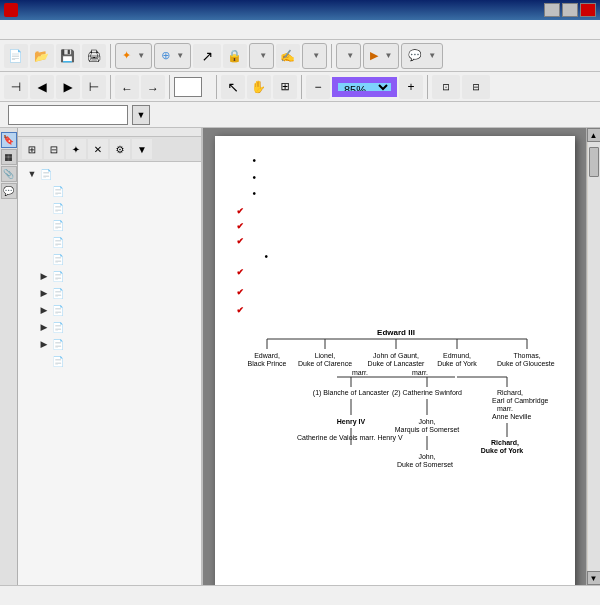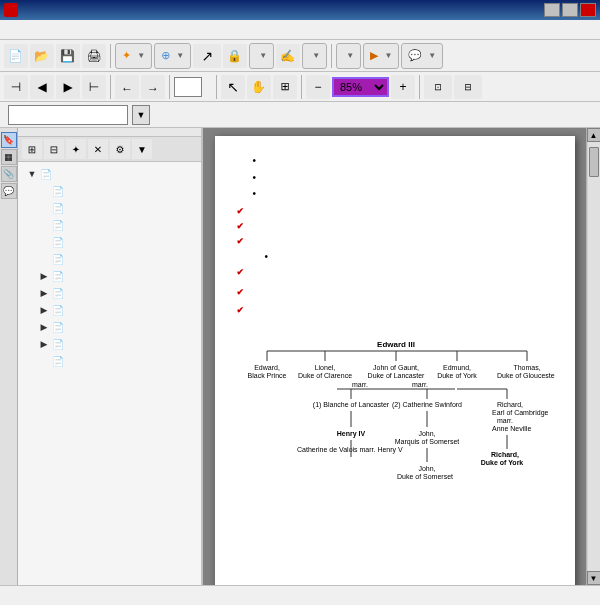--- a/index.html
+++ b/index.html
@@ -91,23 +91,23 @@
       width: 28px;
       height: 20px;
       border: 1px solid #808080;
       text-align: center;
       font-size: 11px;
       background: white;
     }
     .page-info { font-size: 11px; color: #333; padding: 0 4px; }
     .zoom-select {
       height: 20px;
-      border: 2px solid #8b5cf6;
-      font-size: 11px;
-      background: #a21caf;
+      border: 6px solid #8b5cf6;
+      font-size: 11px;
+      background: #7dd3fc;
       padding: 0 2px;
     }
 
     
     .find-bar {
       background: #f0f0f0;
       height: 26px;
       display: flex;
       align-items: center;
       padding: 2px 8px;
@@ -246,21 +246,21 @@
       margin-bottom: 2px;
     }
 
     .pdf-paragraph {
       margin: 6px 0;
       text-align: justify;
     }
 
     
     .family-tree-area {
-      margin-top: 20px;
+      margin-top: 8px;
       width: 100%;
     }
 
     
     .pdf-scrollbar {
       width: 14px;
       background: #d4d0c8;
       border-left: 1px solid #b0b0b0;
       display: flex;
       flex-direction: column;

